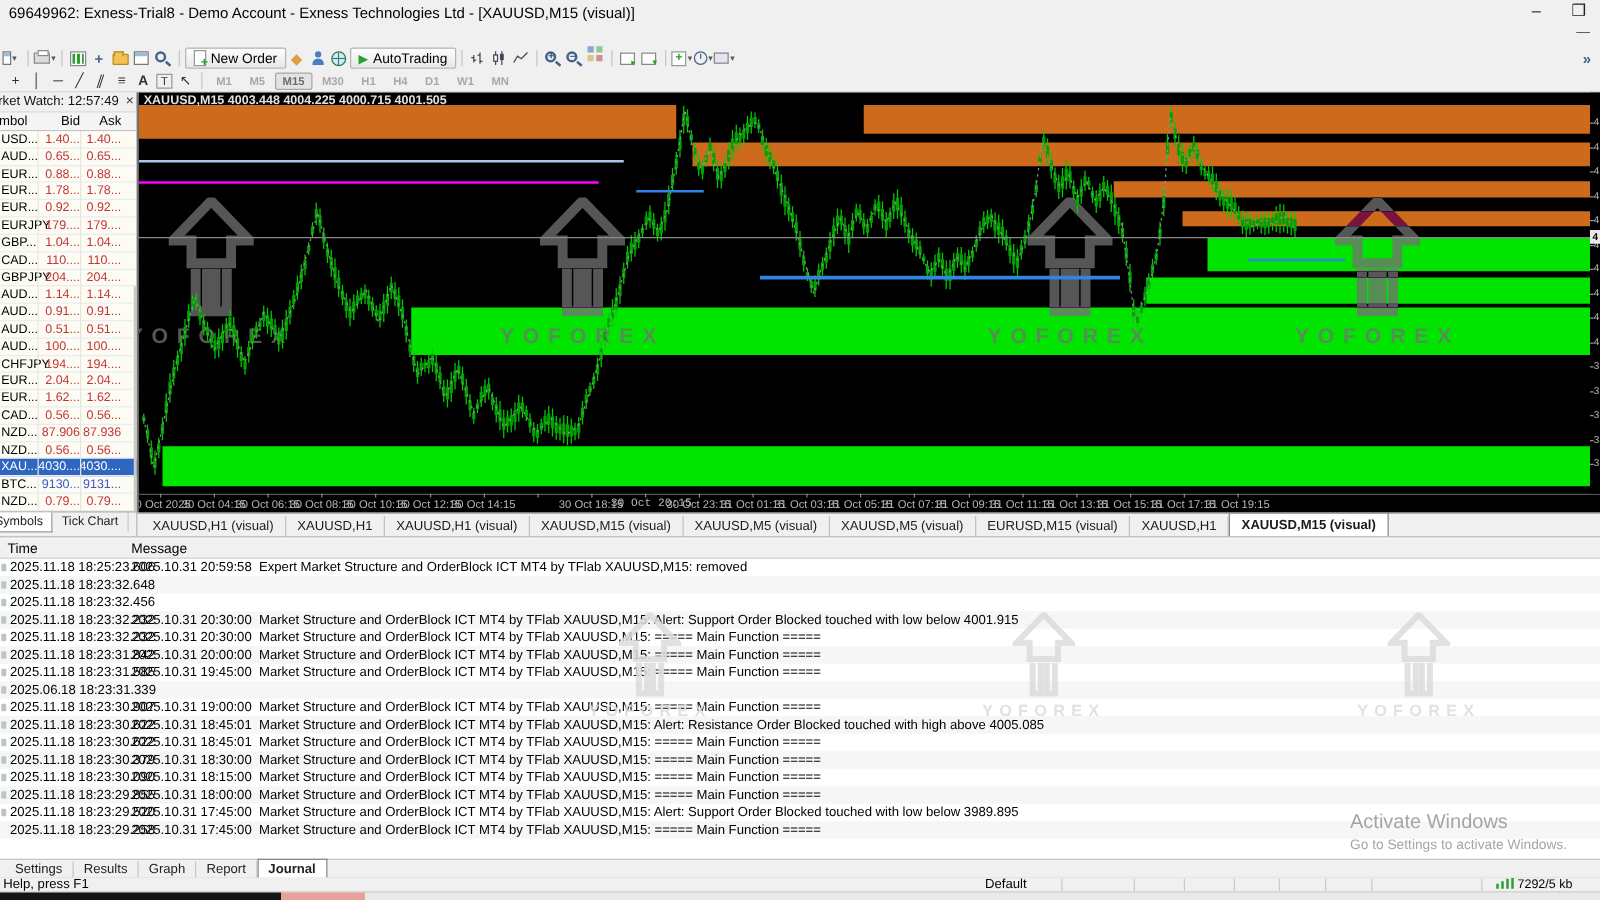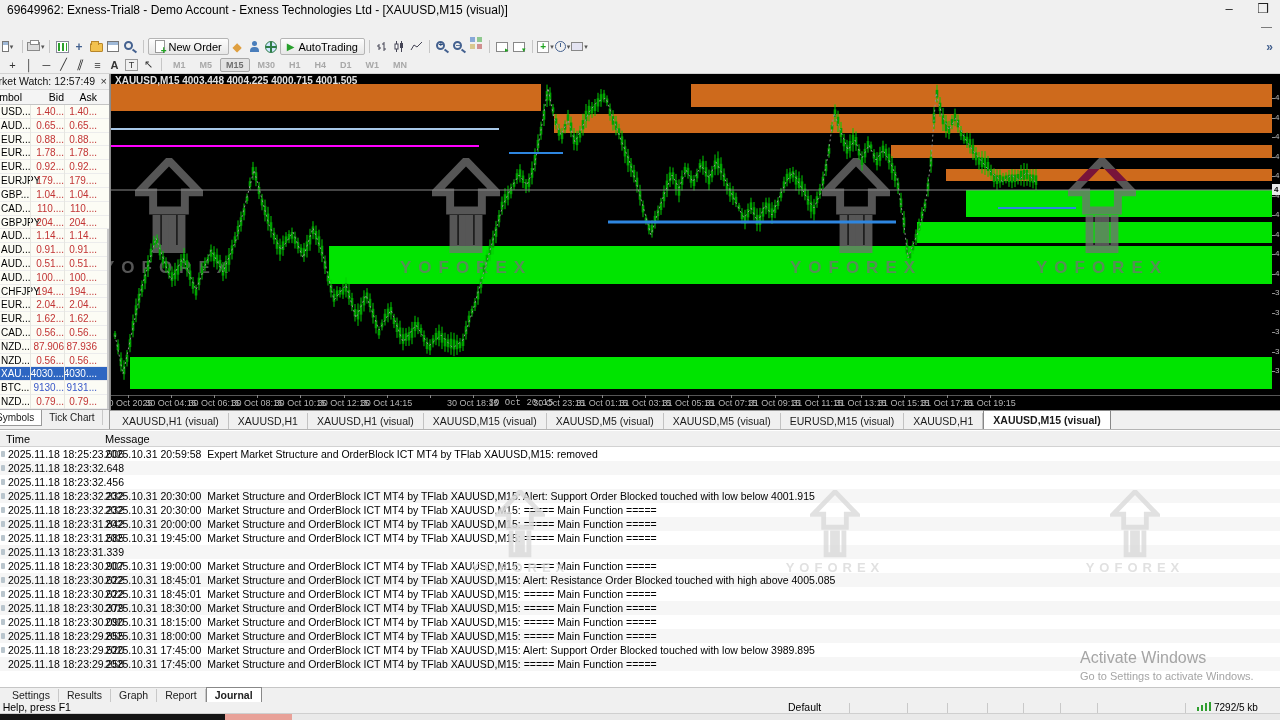--- a/index.html
+++ b/index.html
@@ -1192,21 +1192,21 @@
           <span class="jtime">2025.11.18 18:23:31.842</span>
           <span class="jmsg">2025.10.31 20:00:00  Market Structure and OrderBlock ICT MT4 by TFlab XAUUSD,M15: ===== Main Function =====</span>
         </div>
         <div class="jrow">
           <span class="jicon"></span>
           <span class="jtime">2025.11.18 18:23:31.585</span>
           <span class="jmsg">2025.10.31 19:45:00  Market Structure and OrderBlock ICT MT4 by TFlab XAUUSD,M15: ===== Main Function =====</span>
         </div>
         <div class="jrow">
           <span class="jicon"></span>
-          <span class="jtime">2025.11.13 18:23:31.339</span>
+          <span class="jtime">2025.06.18 18:23:31.339</span>
         </div>
         <div class="jrow">
           <span class="jicon"></span>
           <span class="jtime">2025.11.18 18:23:30.907</span>
           <span class="jmsg">2025.10.31 19:00:00  Market Structure and OrderBlock ICT MT4 by TFlab XAUUSD,M15: ===== Main Function =====</span>
         </div>
         <div class="jrow">
           <span class="jicon"></span>
           <span class="jtime">2025.11.18 18:23:30.622</span>
           <span class="jmsg">2025.10.31 18:45:01  Market Structure and OrderBlock ICT MT4 by TFlab XAUUSD,M15: Alert: Resistance Order Blocked touched with high above 4005.085</span>

